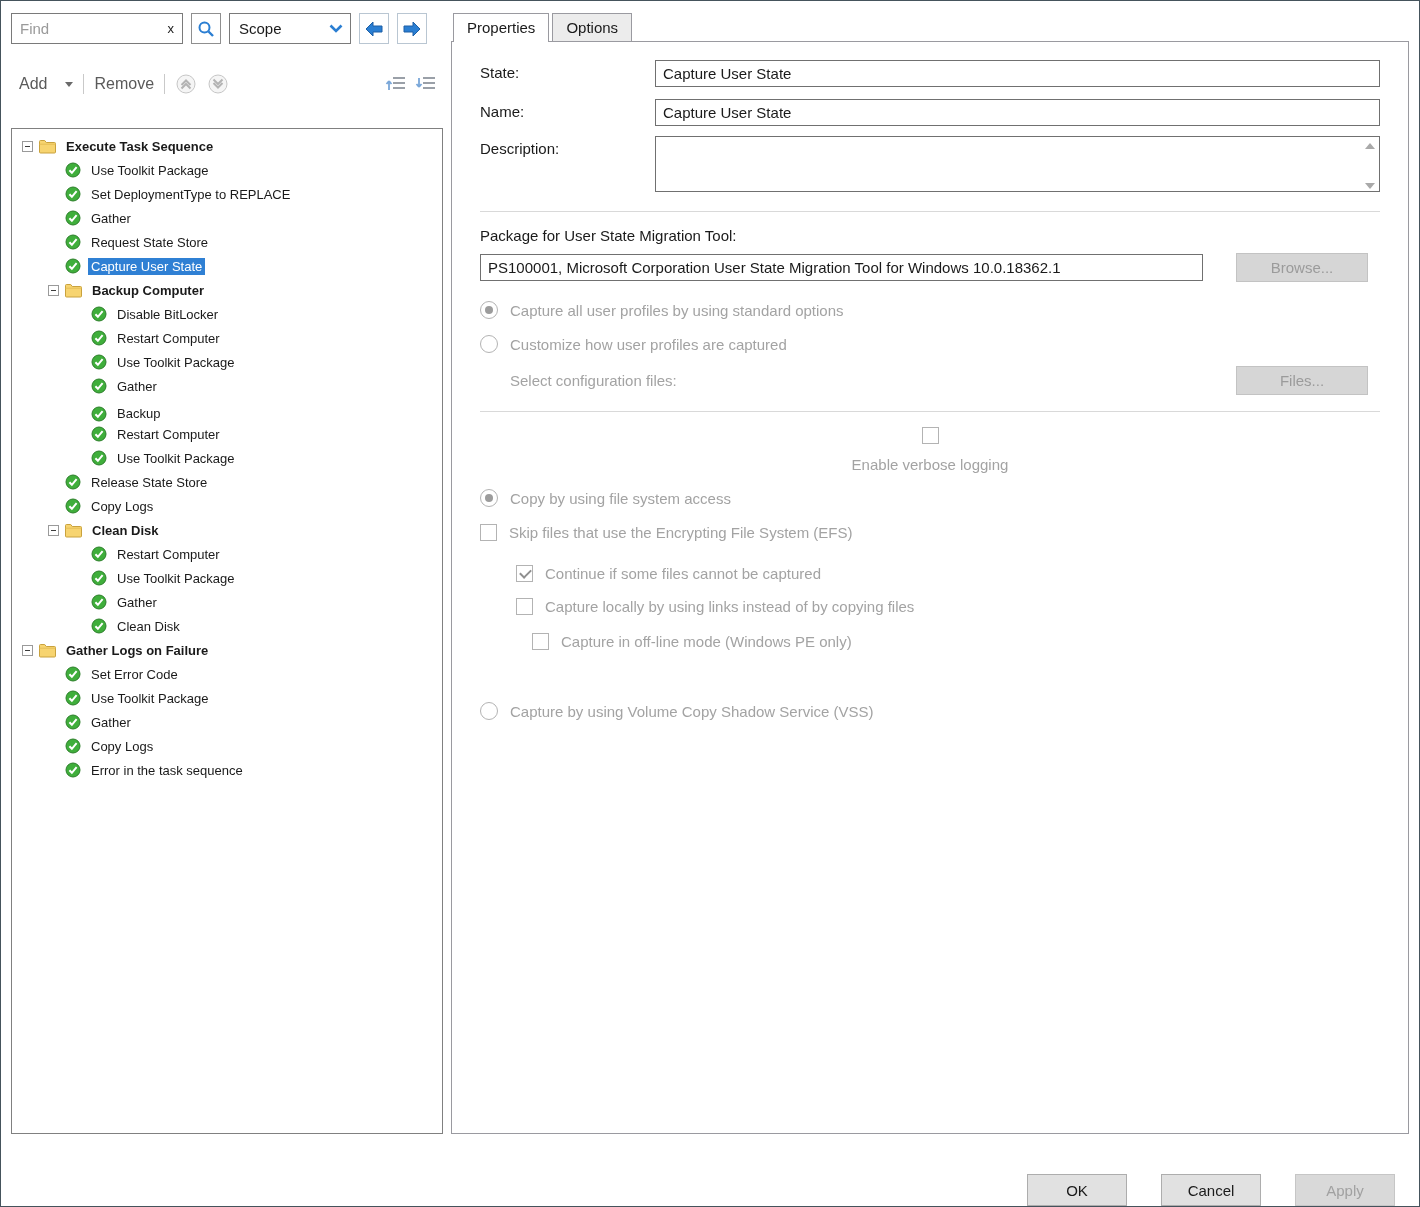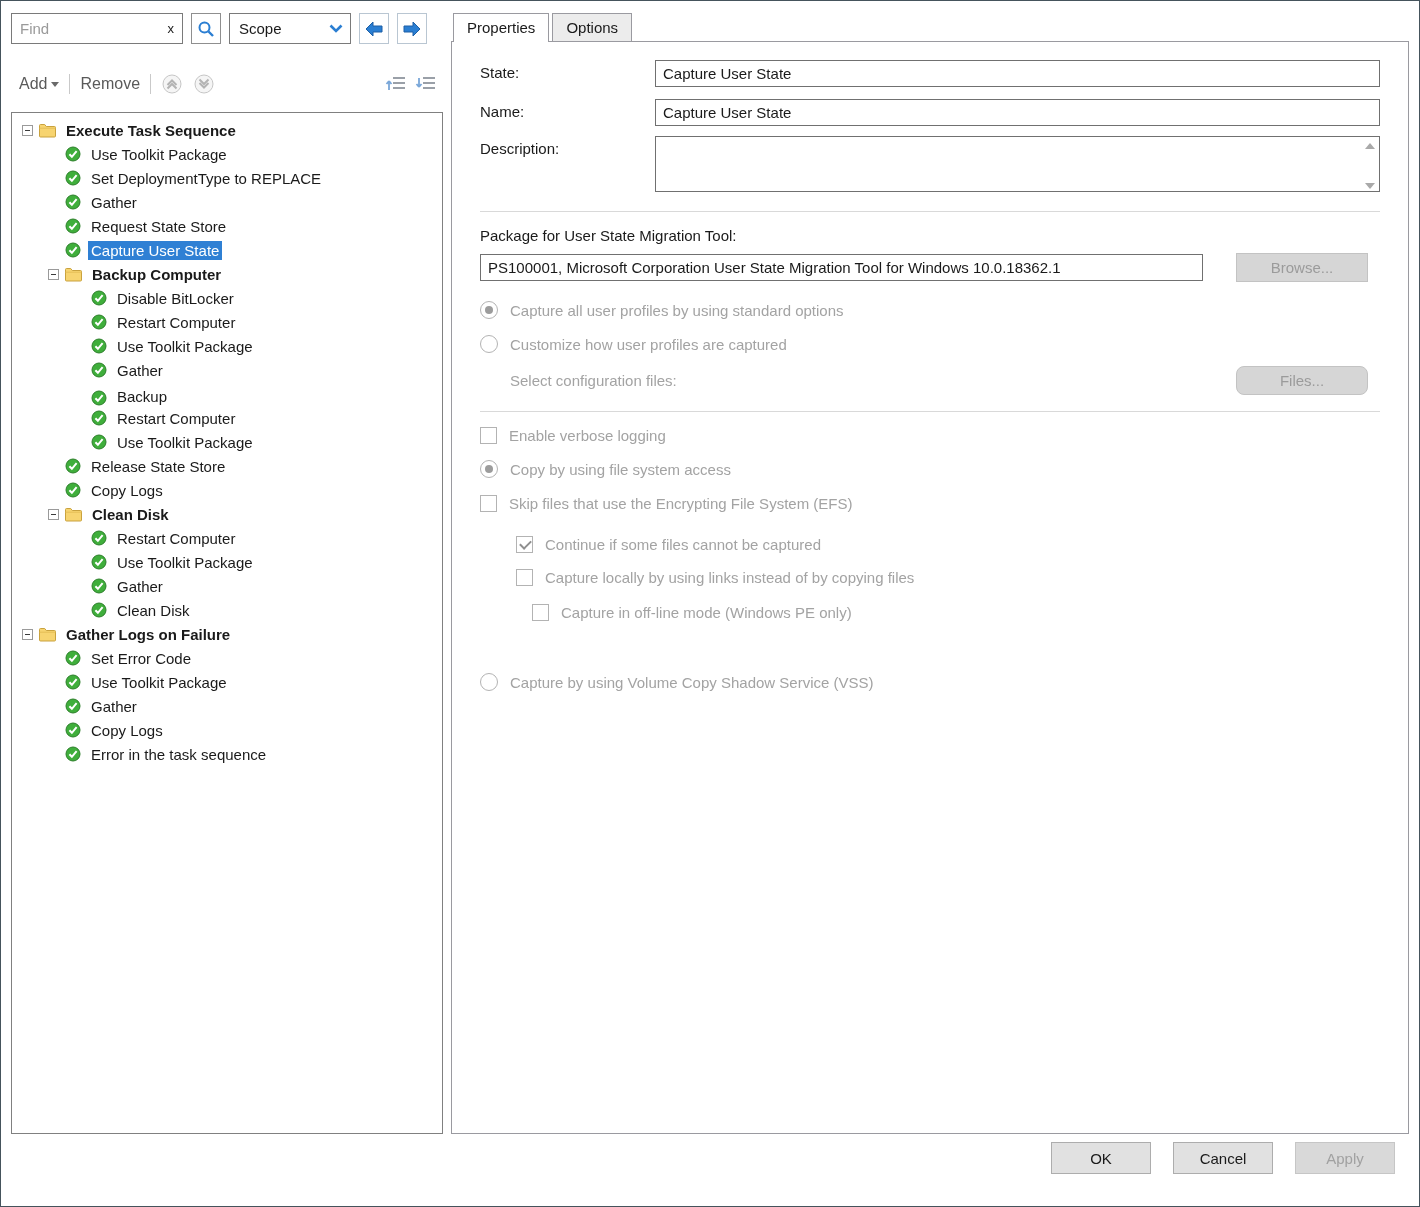--- a/index.html
+++ b/index.html
@@ -30,26 +30,26 @@
   .find-box{width:172px;height:31px;border:1px solid #7a7a7a;display:flex;align-items:center;padding:0 8px;background:#fff;}
   .find-box input{border:none;outline:none;flex:1;min-width:0;font-size:15px;font-family:inherit;color:#1a1a1a;}
   .find-box input::placeholder{color:#9a9a9a;}
   .find-clear{font-size:13px;color:#222;margin-left:4px;}
   .sq-btn{width:30px;height:31px;border:1px solid #8f8f8f;background:#fff;display:flex;align-items:center;justify-content:center;color:var(--accent);}
   .scope-box{width:122px;height:31px;border:1px solid #7a7a7a;background:#fff;display:flex;align-items:center;padding:0 7px 0 9px;font-size:15px;color:var(--text);}
   .scope-box .chev{margin-left:auto;color:var(--accent);display:flex;}
   .nav-btn{width:30px;height:31px;border:1px solid #b9c6d2;background:#fff;display:flex;align-items:center;justify-content:center;color:var(--accent);}
 
   .toolbar{margin-top:24px;height:32px;display:flex;align-items:center;gap:10px;padding:0 6px 0 8px;font-size:16px;color:#5a5a5a;flex:0 0 auto;}
-  .tb-item{display:flex;align-items:center;gap:4px;cursor:default;}
+  .tb-item{display:flex;align-items:center;gap:18px;cursor:default;}
   .caret-down{width:0;height:0;border-left:4px solid transparent;border-right:4px solid transparent;border-top:5px solid #6a6a6a;display:inline-block;}
   .tb-sep{width:1px;height:20px;background:#c9c9c9;}
   .tb-right{margin-left:auto;display:flex;gap:8px;align-items:center;}
 
-  .tree{margin-top:12px;flex:1;border:1px solid #808080;background:#fff;overflow:hidden;padding-top:5px;font-size:15px;}
+  .tree{margin-top:28px;flex:1;border:1px solid #808080;background:#fff;overflow:hidden;padding-top:5px;font-size:13px;}
   .tree-item{height:24px;display:flex;align-items:center;color:var(--text);white-space:nowrap;}
   .tree-item .expander{width:11px;height:11px;border:1px solid #9a9a9a;background:#fff;position:relative;margin-right:6px;flex:0 0 auto;}
   .tree-item .expander::after{content:"";position:absolute;left:2px;right:2px;top:4px;height:1px;background:#3c3c3c;}
   .tree-item .expander.hidden-exp{visibility:hidden;}
   .tree-item .ticon{margin-right:7px;display:flex;flex:0 0 auto;}
   .tree-item.group .tree-label{font-weight:bold;}
   .tree-item .tree-label{padding:1px 3px;}
   .tree-item.selected .tree-label{background:var(--selection);color:#fff;}
 
   
@@ -77,21 +77,21 @@
   .opt-row{display:flex;align-items:center;gap:12px;font-size:15px;color:var(--disabled-text);margin-bottom:16px;}
   .opt-row.sub{margin-left:36px;}
   .radio{width:18px;height:18px;border:1px solid #b3b3b3;border-radius:50%;background:#fff;position:relative;flex:0 0 auto;}
   .radio.checked::after{content:"";position:absolute;left:4px;top:4px;width:8px;height:8px;border-radius:50%;background:#9c9c9c;}
   .checkbox{width:17px;height:17px;border:1px solid #b3b3b3;background:#fff;position:relative;flex:0 0 auto;}
   .checkbox.checked::after{content:"";position:absolute;left:3px;top:3px;width:9px;height:5px;border-left:2px solid #8f8f8f;border-bottom:2px solid #8f8f8f;transform:rotate(-45deg);}
   .files-row{display:flex;align-items:center;margin:0 12px 16px 30px;font-size:15px;color:var(--disabled-text);}
   .files-row .spacer{flex:1;}
 
   
-  .footer{height:64px;flex:0 0 auto;display:flex;align-items:flex-start;justify-content:flex-end;gap:22px;padding-right:24px;background:#fff;}
+  .footer{height:64px;flex:0 0 auto;display:flex;align-items:flex-end;justify-content:flex-end;gap:34px;padding-right:24px;background:#fff;}
   .btn{width:100px;height:32px;background:#e1e1e1;border:1px solid #adadad;font-size:15px;font-family:inherit;color:var(--text);display:flex;align-items:center;justify-content:center;cursor:default;}
   .btn.disabled{background:#d9d9d9;border-color:#c6c6c6;color:#a1a1a1;}
 </style>
 </head>
 <body>
 
 <div class="window">
 
 
   <div class="main">
@@ -527,26 +527,26 @@
           <span class="radio checked"></span>
           <span>Capture all user profiles by using standard options</span>
         </div>
         <div class="opt-row" style="margin-bottom:13px;">
           <span class="radio"></span>
           <span>Customize how user profiles are captured</span>
         </div>
         <div class="files-row">
           <span>Select configuration files:</span>
           <span class="spacer"></span>
-          <div class="btn-gray" style="margin-left:0;border-radius:8px;">Files...</div>
+          <div class="btn-gray" style="margin-left:0;">Files...</div>
         </div>
 
         <div class="hr" style="margin:14px 0 15px 0;"></div>
 
-        <div class="opt-row" style="">
+        <div class="opt-row" style="flex-direction:column;">
           <span class="checkbox"></span>
           <span>Enable verbose logging</span>
         </div>
         <div class="opt-row" style="margin-bottom:17px;">
           <span class="radio checked"></span>
           <span>Copy by using file system access</span>
         </div>
 
         <div class="opt-row" style="margin-bottom:24px;">
           <span class="checkbox"></span>

